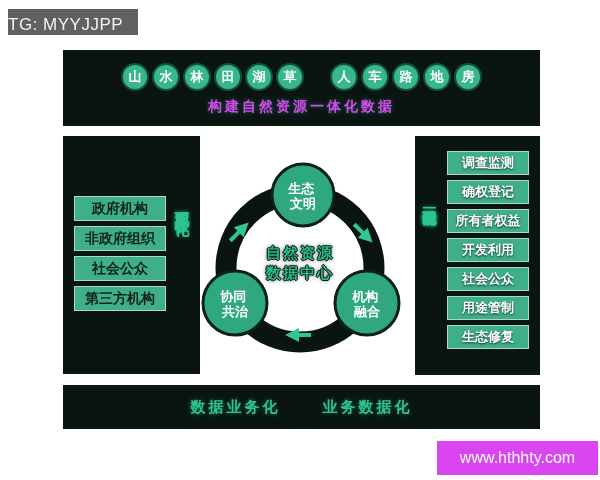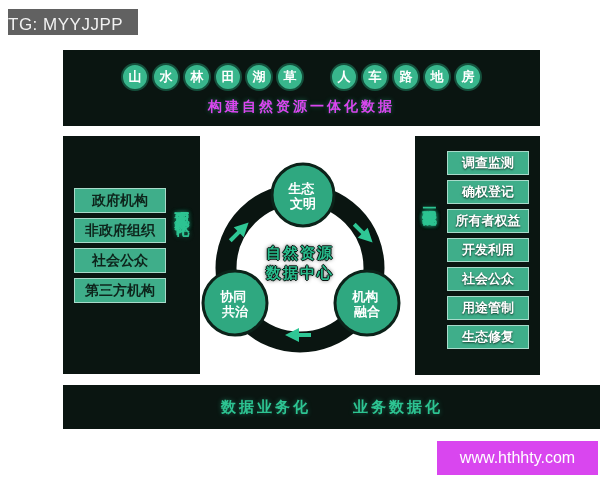--- a/index.html
+++ b/index.html
@@ -32,21 +32,21 @@
     margin-top:7px;color:#d946ef;font-size:14px;font-weight:bold;letter-spacing:3px;
     text-shadow:0 0 5px rgba(45,196,146,.45);
   }
   
   .left-panel{position:absolute;left:63px;top:136px;width:137px;height:238px;}
   .right-panel{position:absolute;left:415px;top:136px;width:125px;height:239px;}
   .green-box{
     background:#3fae8a;border:1px solid rgba(255,255,255,.55);
     text-align:center;box-sizing:border-box;font-weight:bold;
   }
-  .left-boxes{position:absolute;left:11px;top:52px;width:82px;}
+  .left-boxes{position:absolute;left:11px;top:60px;width:82px;}
   .left-boxes .green-box{
     width:92px;height:25px;line-height:23px;margin-bottom:5px;
     color:#0d241b;font-size:14px;
   }
   .right-boxes{position:absolute;left:32px;top:15px;width:82px;}
   .right-boxes .green-box{
     width:82px;height:24px;line-height:22px;margin-bottom:5px;
     color:#ffffff;font-size:13px;text-shadow:0 1px 2px rgba(5,20,14,.8);
   }
   .vert-label{
@@ -58,21 +58,21 @@
   
   .center-svg{position:absolute;left:195px;top:150px;}
   .hub-text{
     position:absolute;left:235px;top:243px;width:130px;text-align:center;
     color:#28bd8d;font-size:15px;font-weight:bold;letter-spacing:2px;line-height:20px;
     text-shadow:0 1px 0 #0a1511,0 -1px 0 #0a1511,1px 0 0 #0a1511,-1px 0 0 #0a1511,0 0 4px #0a1511;
   }
   .hub-text span{display:block;}
   
   .bottom-bar{
-    position:absolute;left:63px;top:385px;width:538px;height:44px;
+    position:absolute;left:63px;top:385px;width:477px;height:44px;
     display:flex;align-items:center;justify-content:center;gap:42px;
   }
   .bottom-bar span{
     color:#2dc492;font-size:15px;font-weight:bold;letter-spacing:3px;
     text-shadow:0 0 5px rgba(45,196,146,.45);
   }
   
   .watermark{
     position:absolute;left:437px;top:441px;width:161px;height:34px;
     background:#d946ef;color:#ffffff;font-size:16px;line-height:34px;text-align:center;

